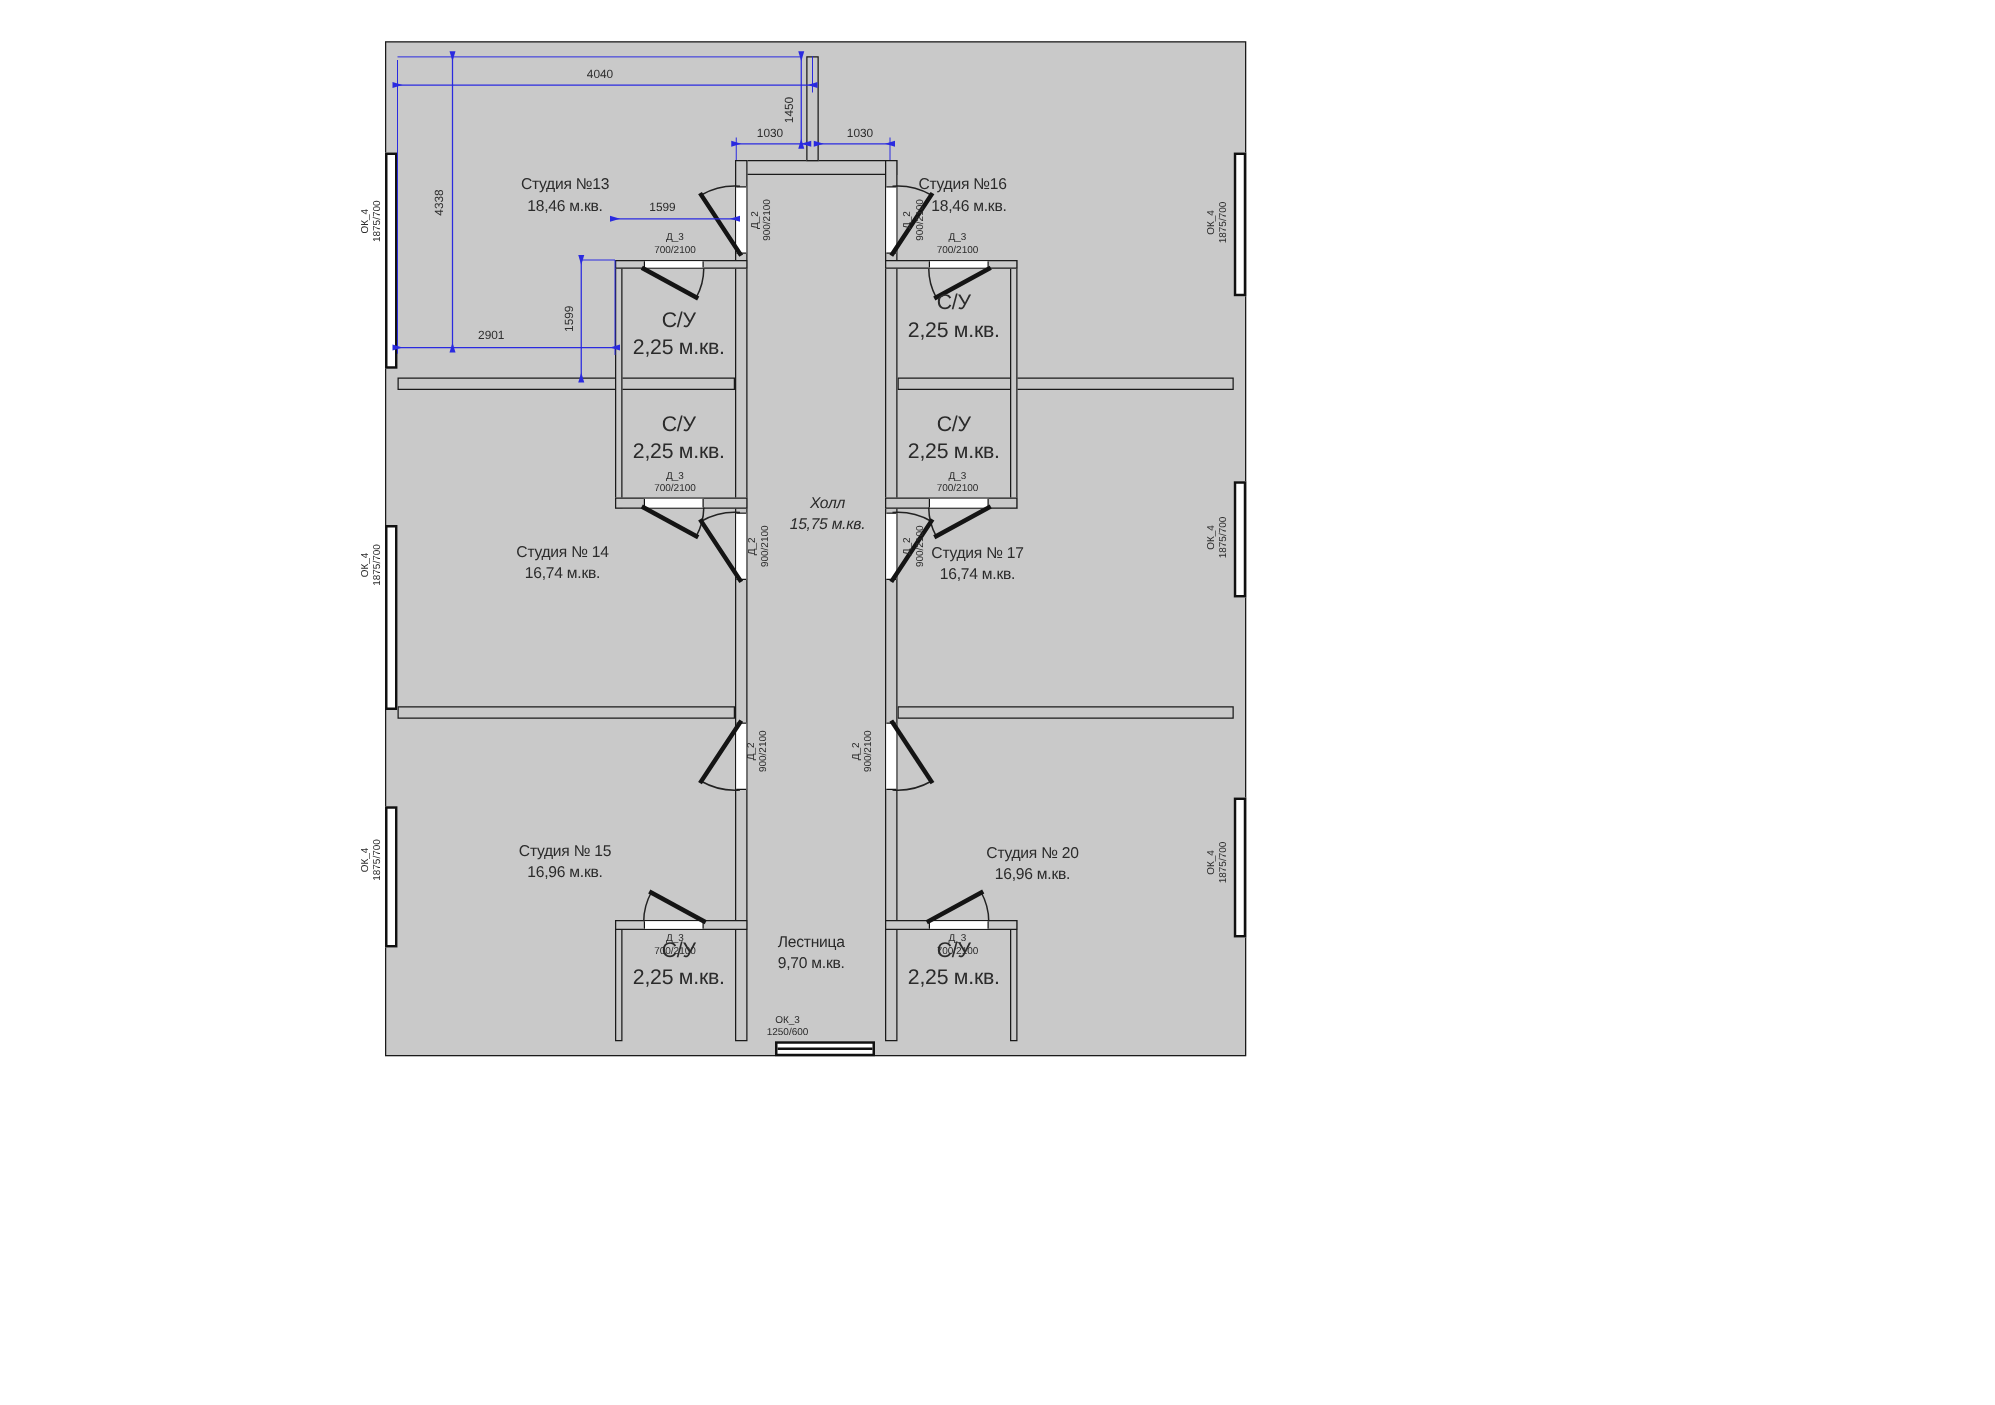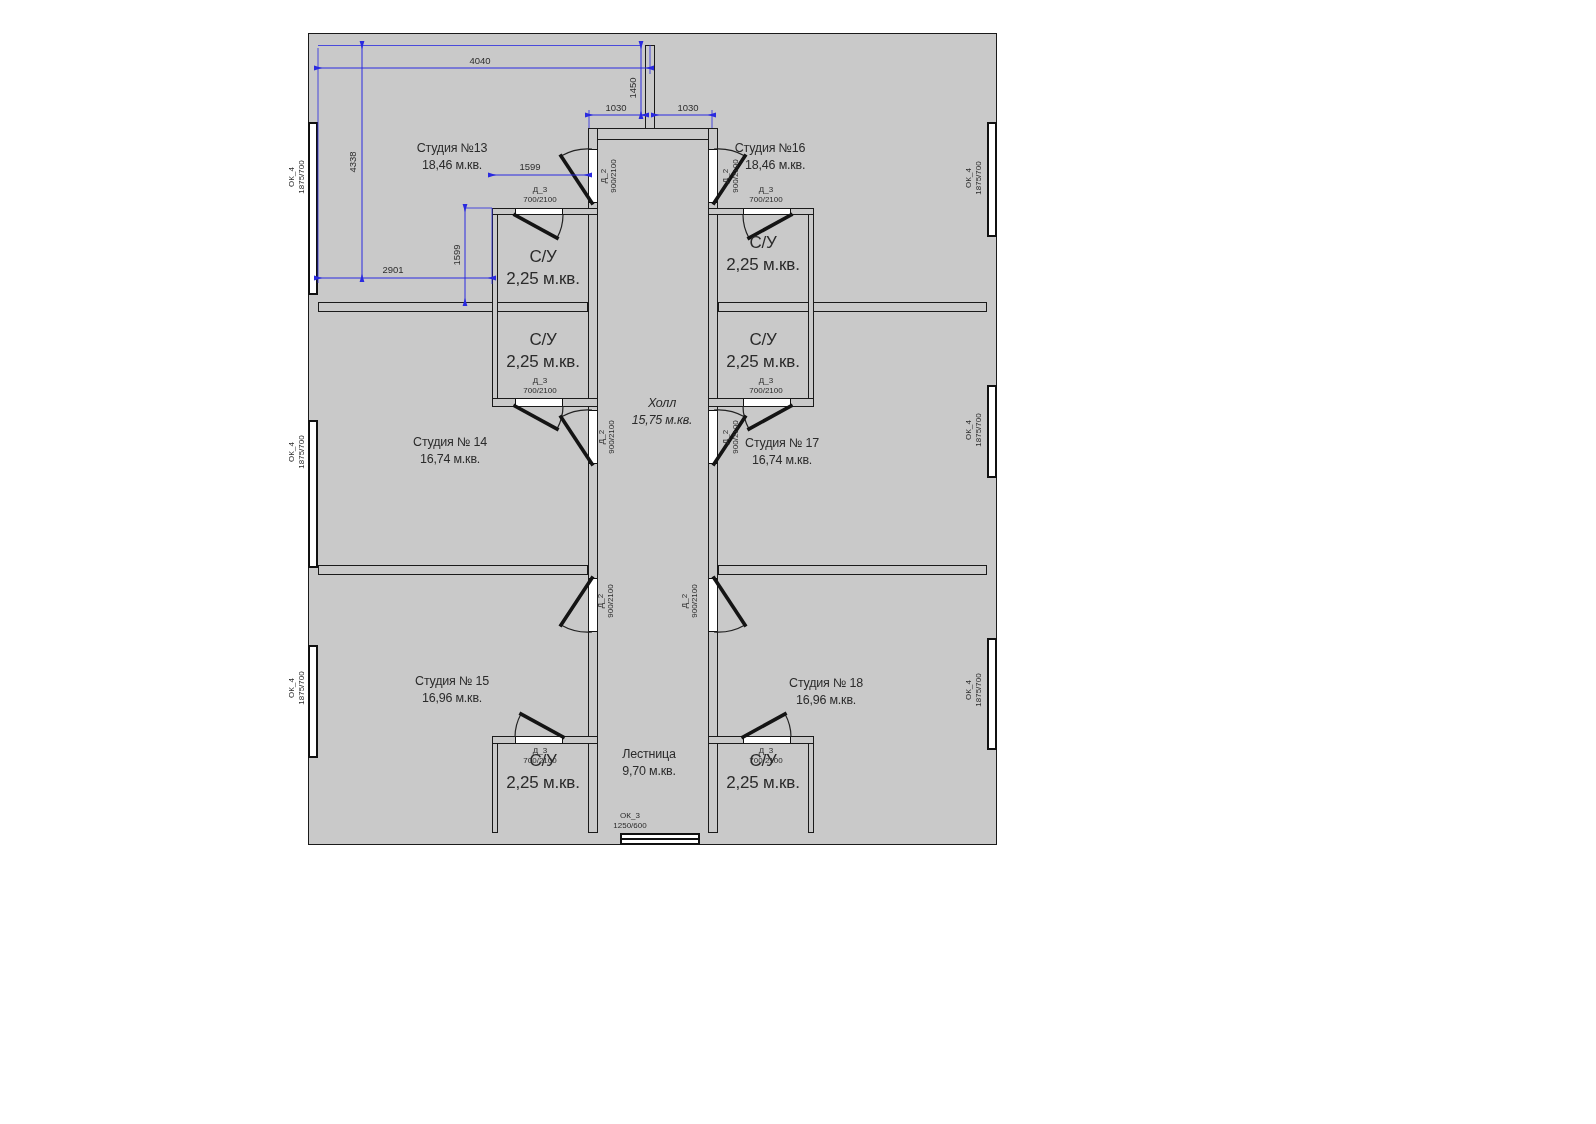--- a/index.html
+++ b/index.html
@@ -158,21 +158,21 @@
   </div>
   <div class="lbl" style="left:782px;top:451px;">
     <span>Студия № 17</span><br>
     <span>16,74 м.кв.</span>
   </div>
   <div class="lbl" style="left:452px;top:689px;">
     <span>Студия № 15</span><br>
     <span>16,96 м.кв.</span>
   </div>
   <div class="lbl" style="left:826px;top:691px;">
-    <span>Студия № 18</span><br>
+    <span>Студия № 20</span><br>
     <span>16,96 м.кв.</span>
   </div>
   <div class="lbl" style="left:662px;top:411px;font-style:italic;">
     <span>Холл</span><br>
     <span>15,75 м.кв.</span>
   </div>
   <div class="lbl" style="left:649px;top:762px;">
     <span>Лестница</span><br>
     <span>9,70 м.кв.</span>
   </div>

